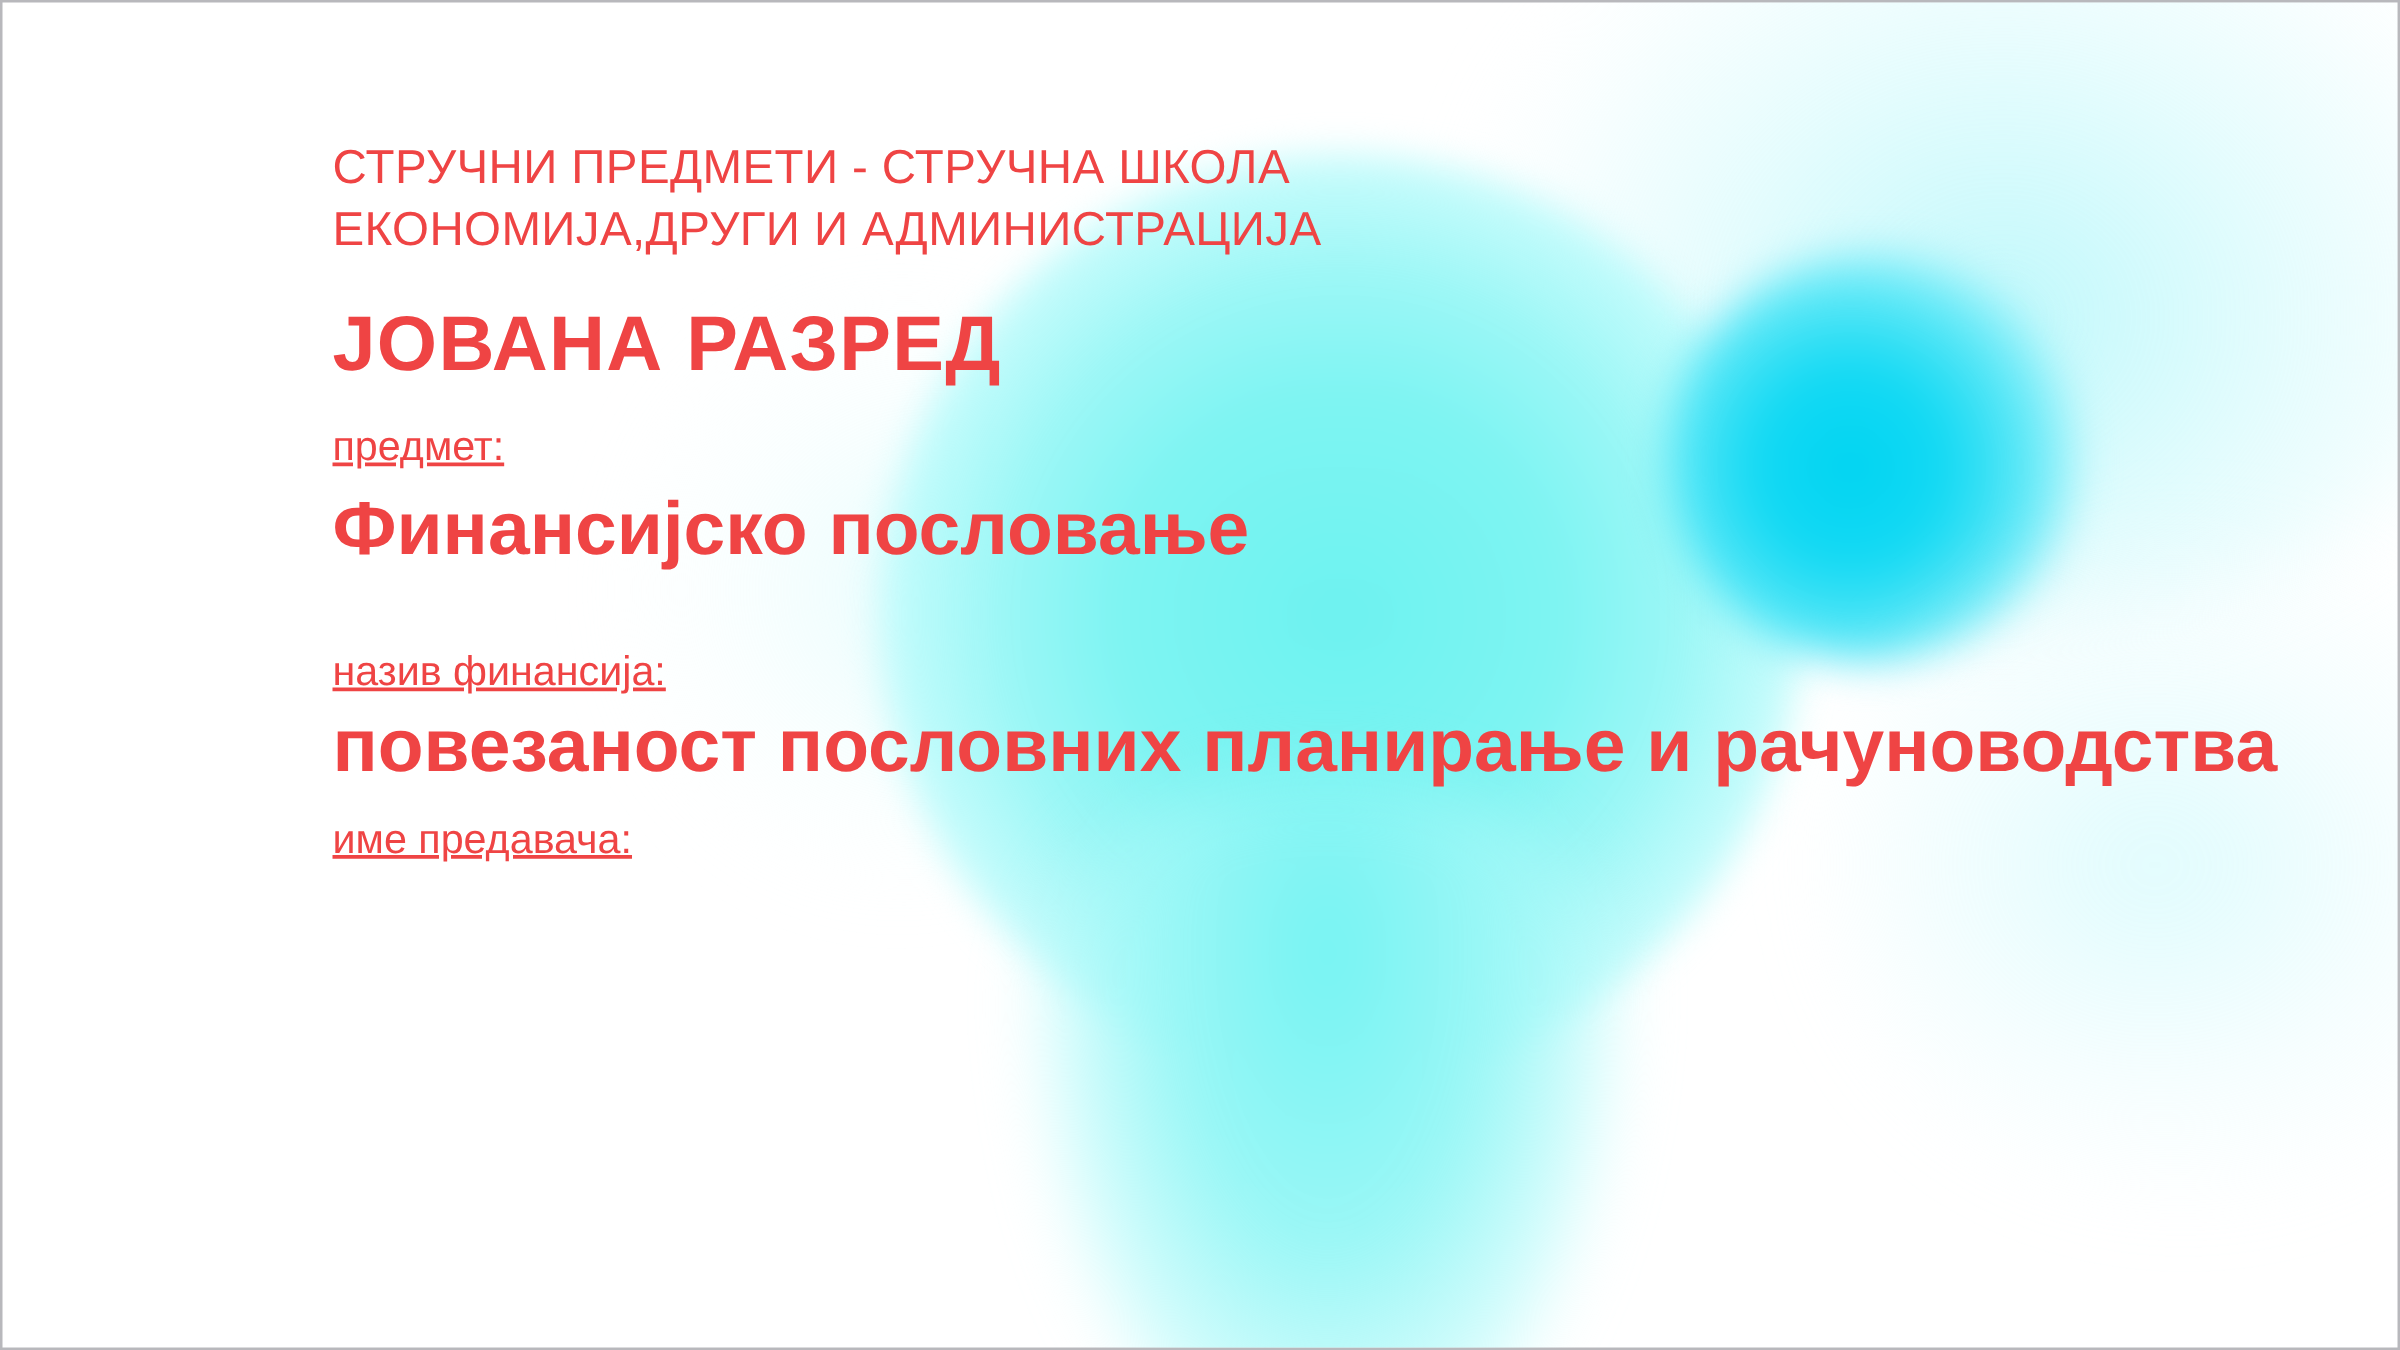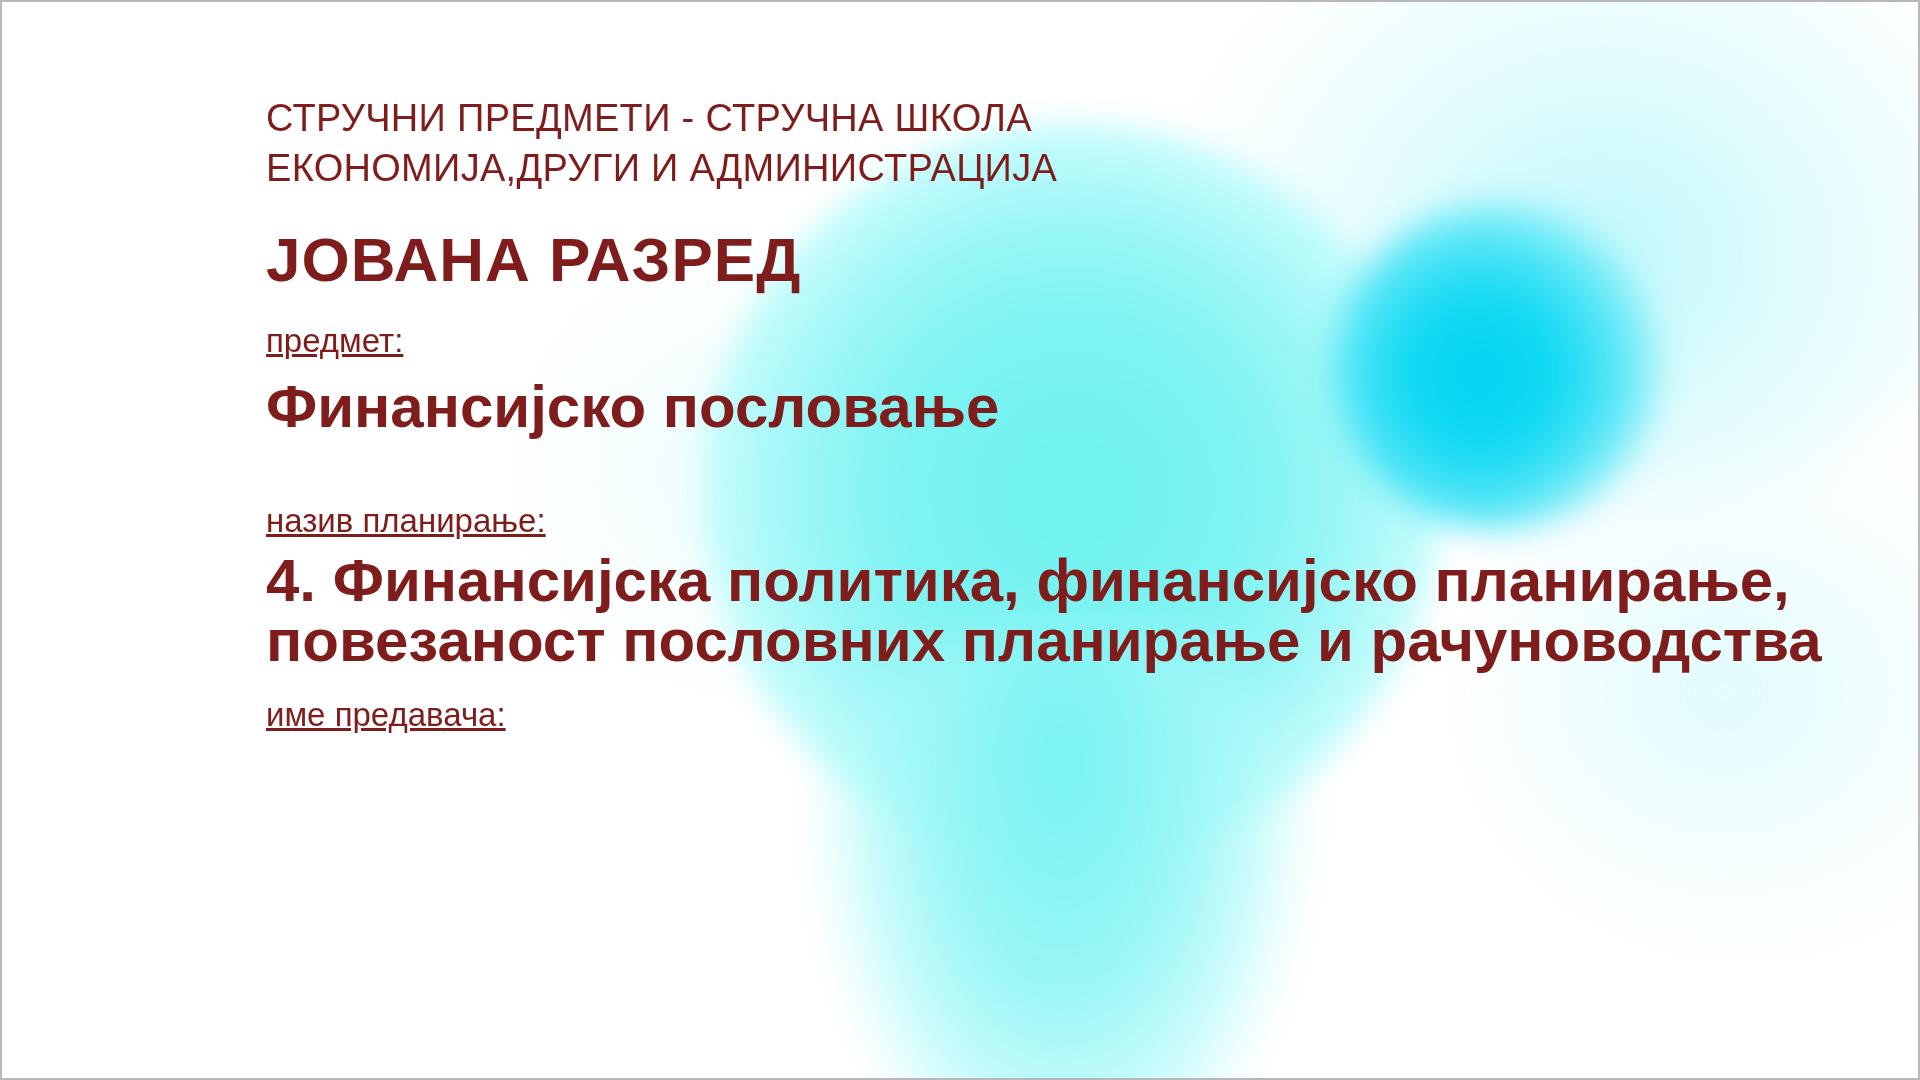--- a/index.html
+++ b/index.html
@@ -118,23 +118,23 @@
         rgba(214,251,252,0.55) 0%,
         rgba(240,254,254,0.26) 52%,
         rgba(255,255,255,0) 86%);
     filter:blur(30px);
   }
 
   
   #content {
     position:absolute;
     left:264px;
-    top:91px;
+    top:107px;
     width:1480px;
-    color:#7f1d1d;
+    color:#ef4444;
   }
 
   .school-line {
     font-size:38px;
     line-height:50px;
     letter-spacing:0.3px;
     font-weight:400;
     white-space:nowrap;
   }
 
@@ -188,24 +188,23 @@
     <div class="school-line">СТРУЧНИ ПРЕДМЕТИ - СТРУЧНА ШКОЛА</div>
 
     <div class="school-line">ЕКОНОМИЈА,ДРУГИ И АДМИНИСТРАЦИЈА</div>
 
     <div id="grade">ЈОВАНА РАЗРЕД</div>
 
     <div class="field-label" id="subject-label">предмет:</div>
 
     <div class="field-value" id="subject-value">Финансијско пословање</div>
 
-    <div class="field-label" id="lecture-label">назив планирање:</div>
+    <div class="field-label" id="lecture-label">назив финансија:</div>
 
     <div class="field-value" id="lecture-value">
-      <span class="lecture-line">4. Финансијска политика, финансијско планирање,</span>
       <span class="lecture-line">повезаност пословних планирање и рачуноводства</span>
     </div>
 
     <div class="field-label" id="lecturer-label">име предавача:</div>
 
 
   </div>
 </div>
 
 </body></html>

